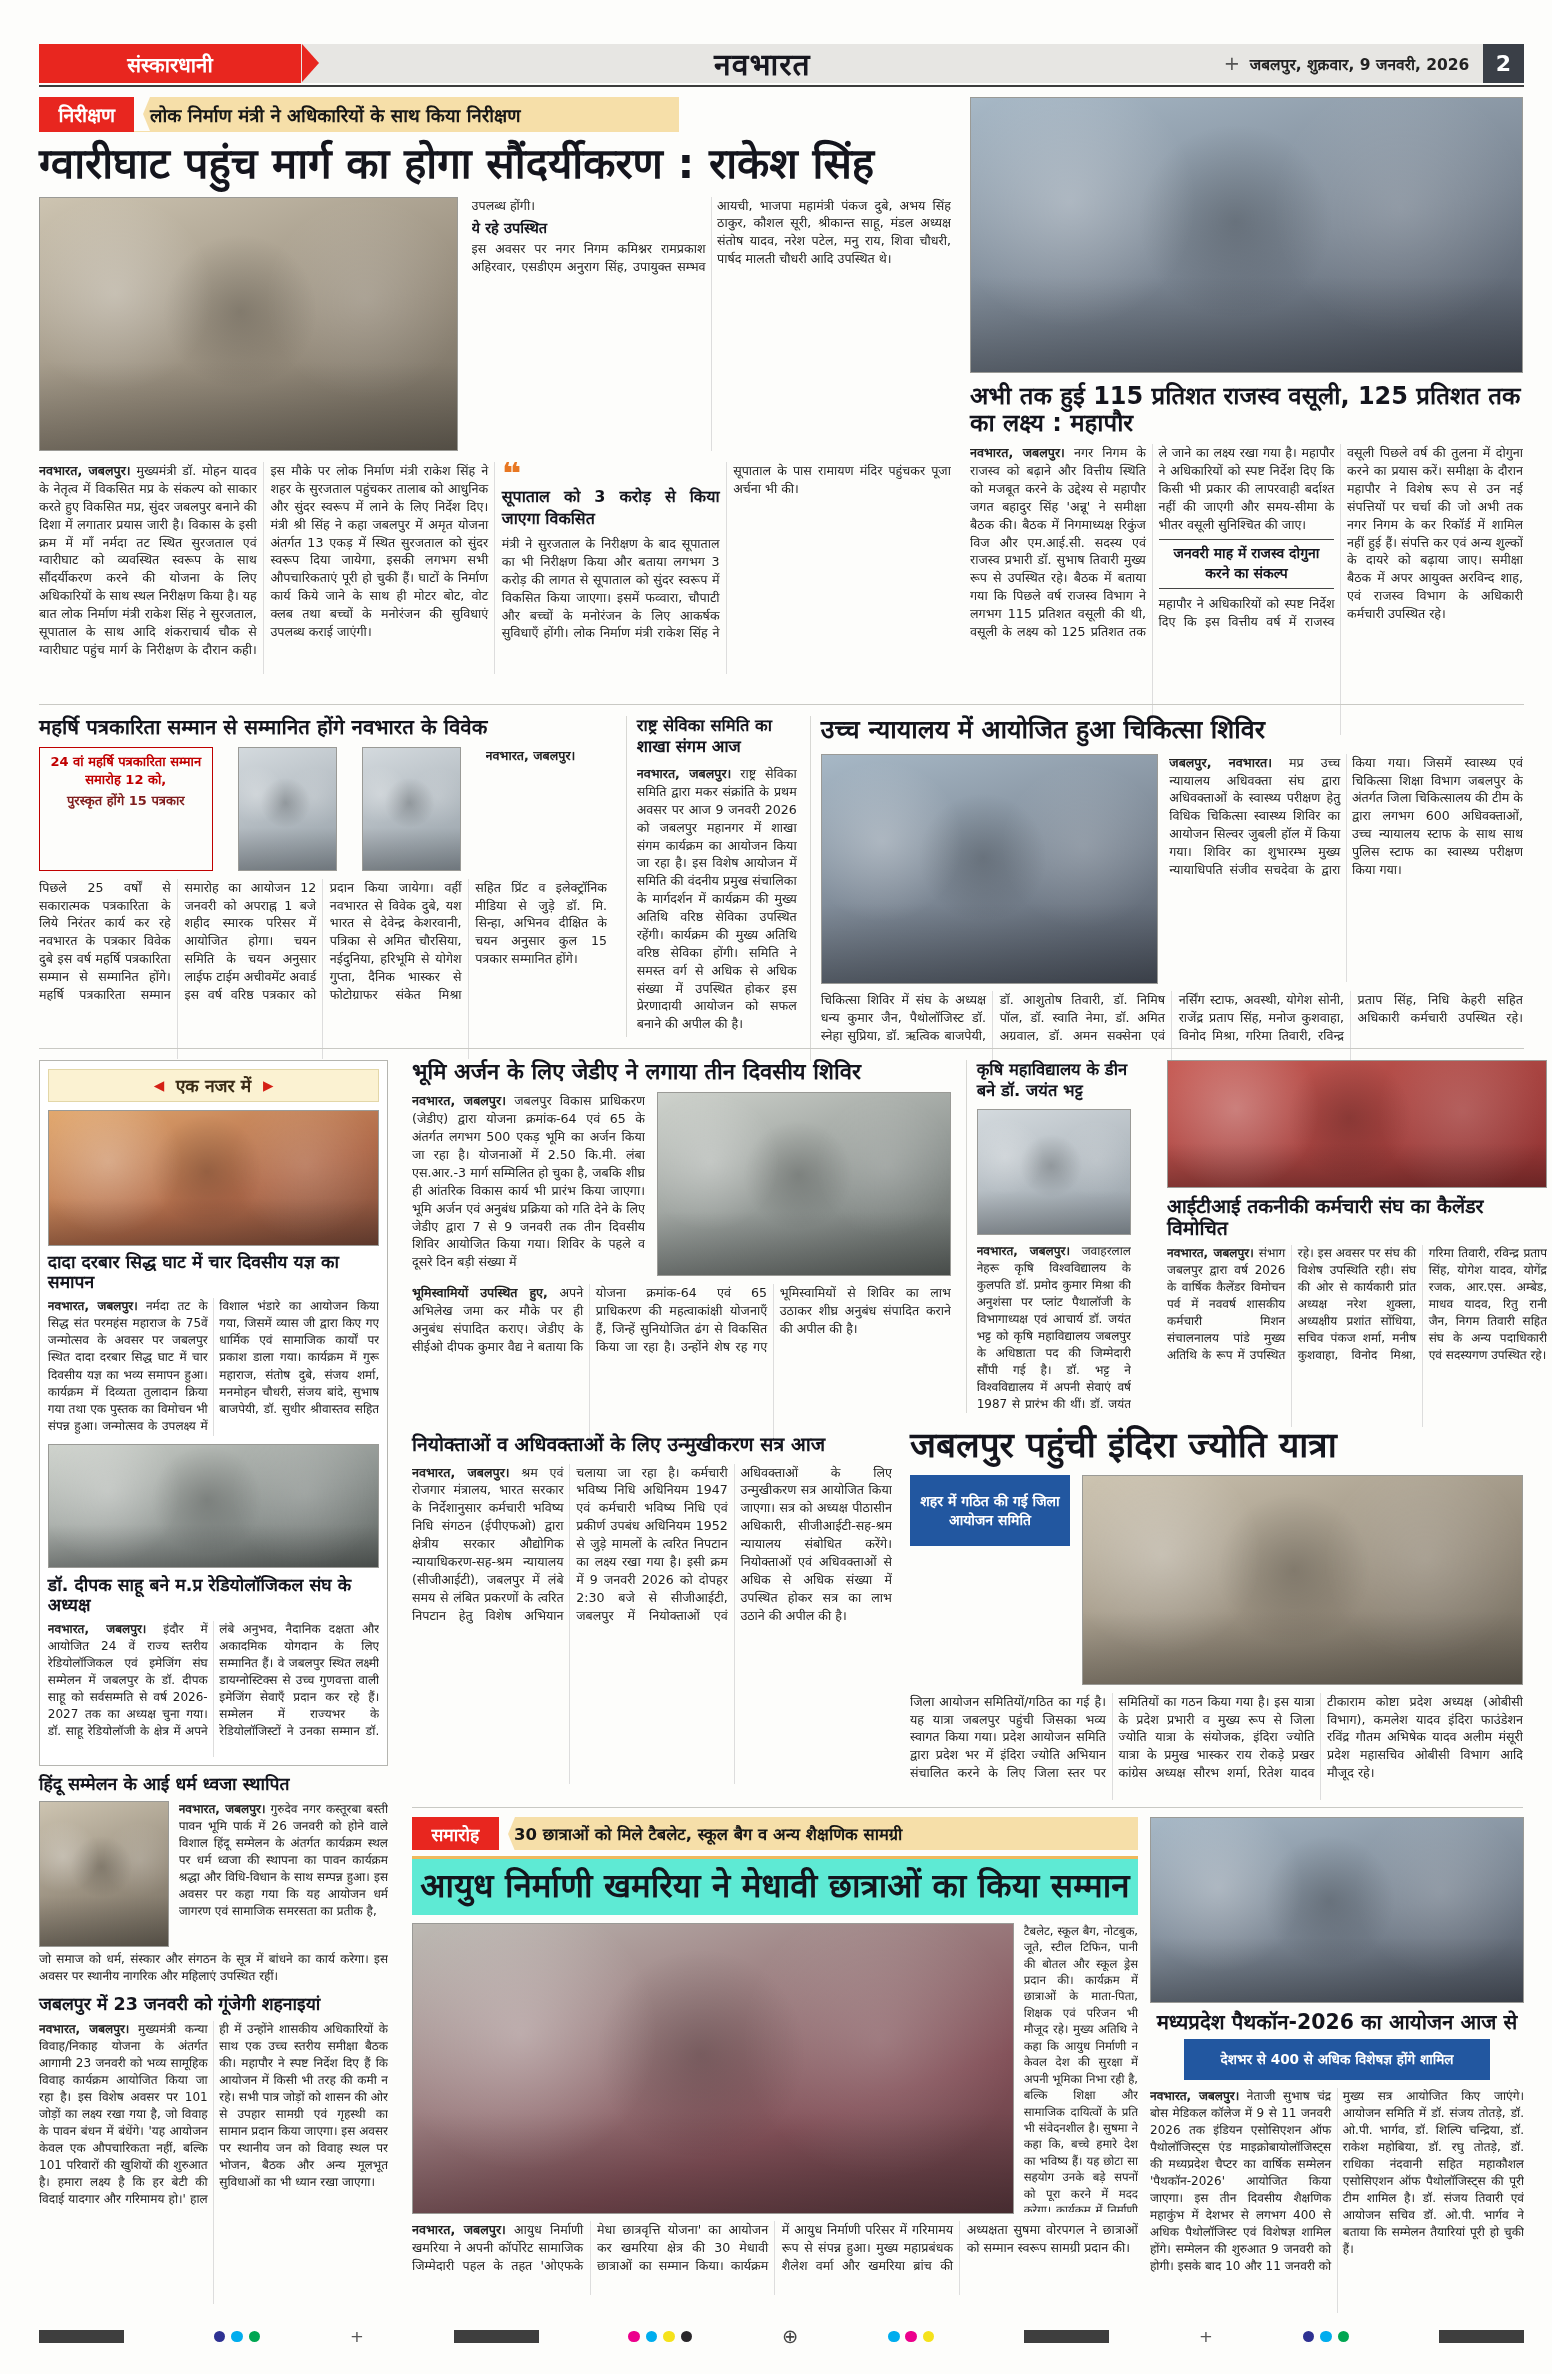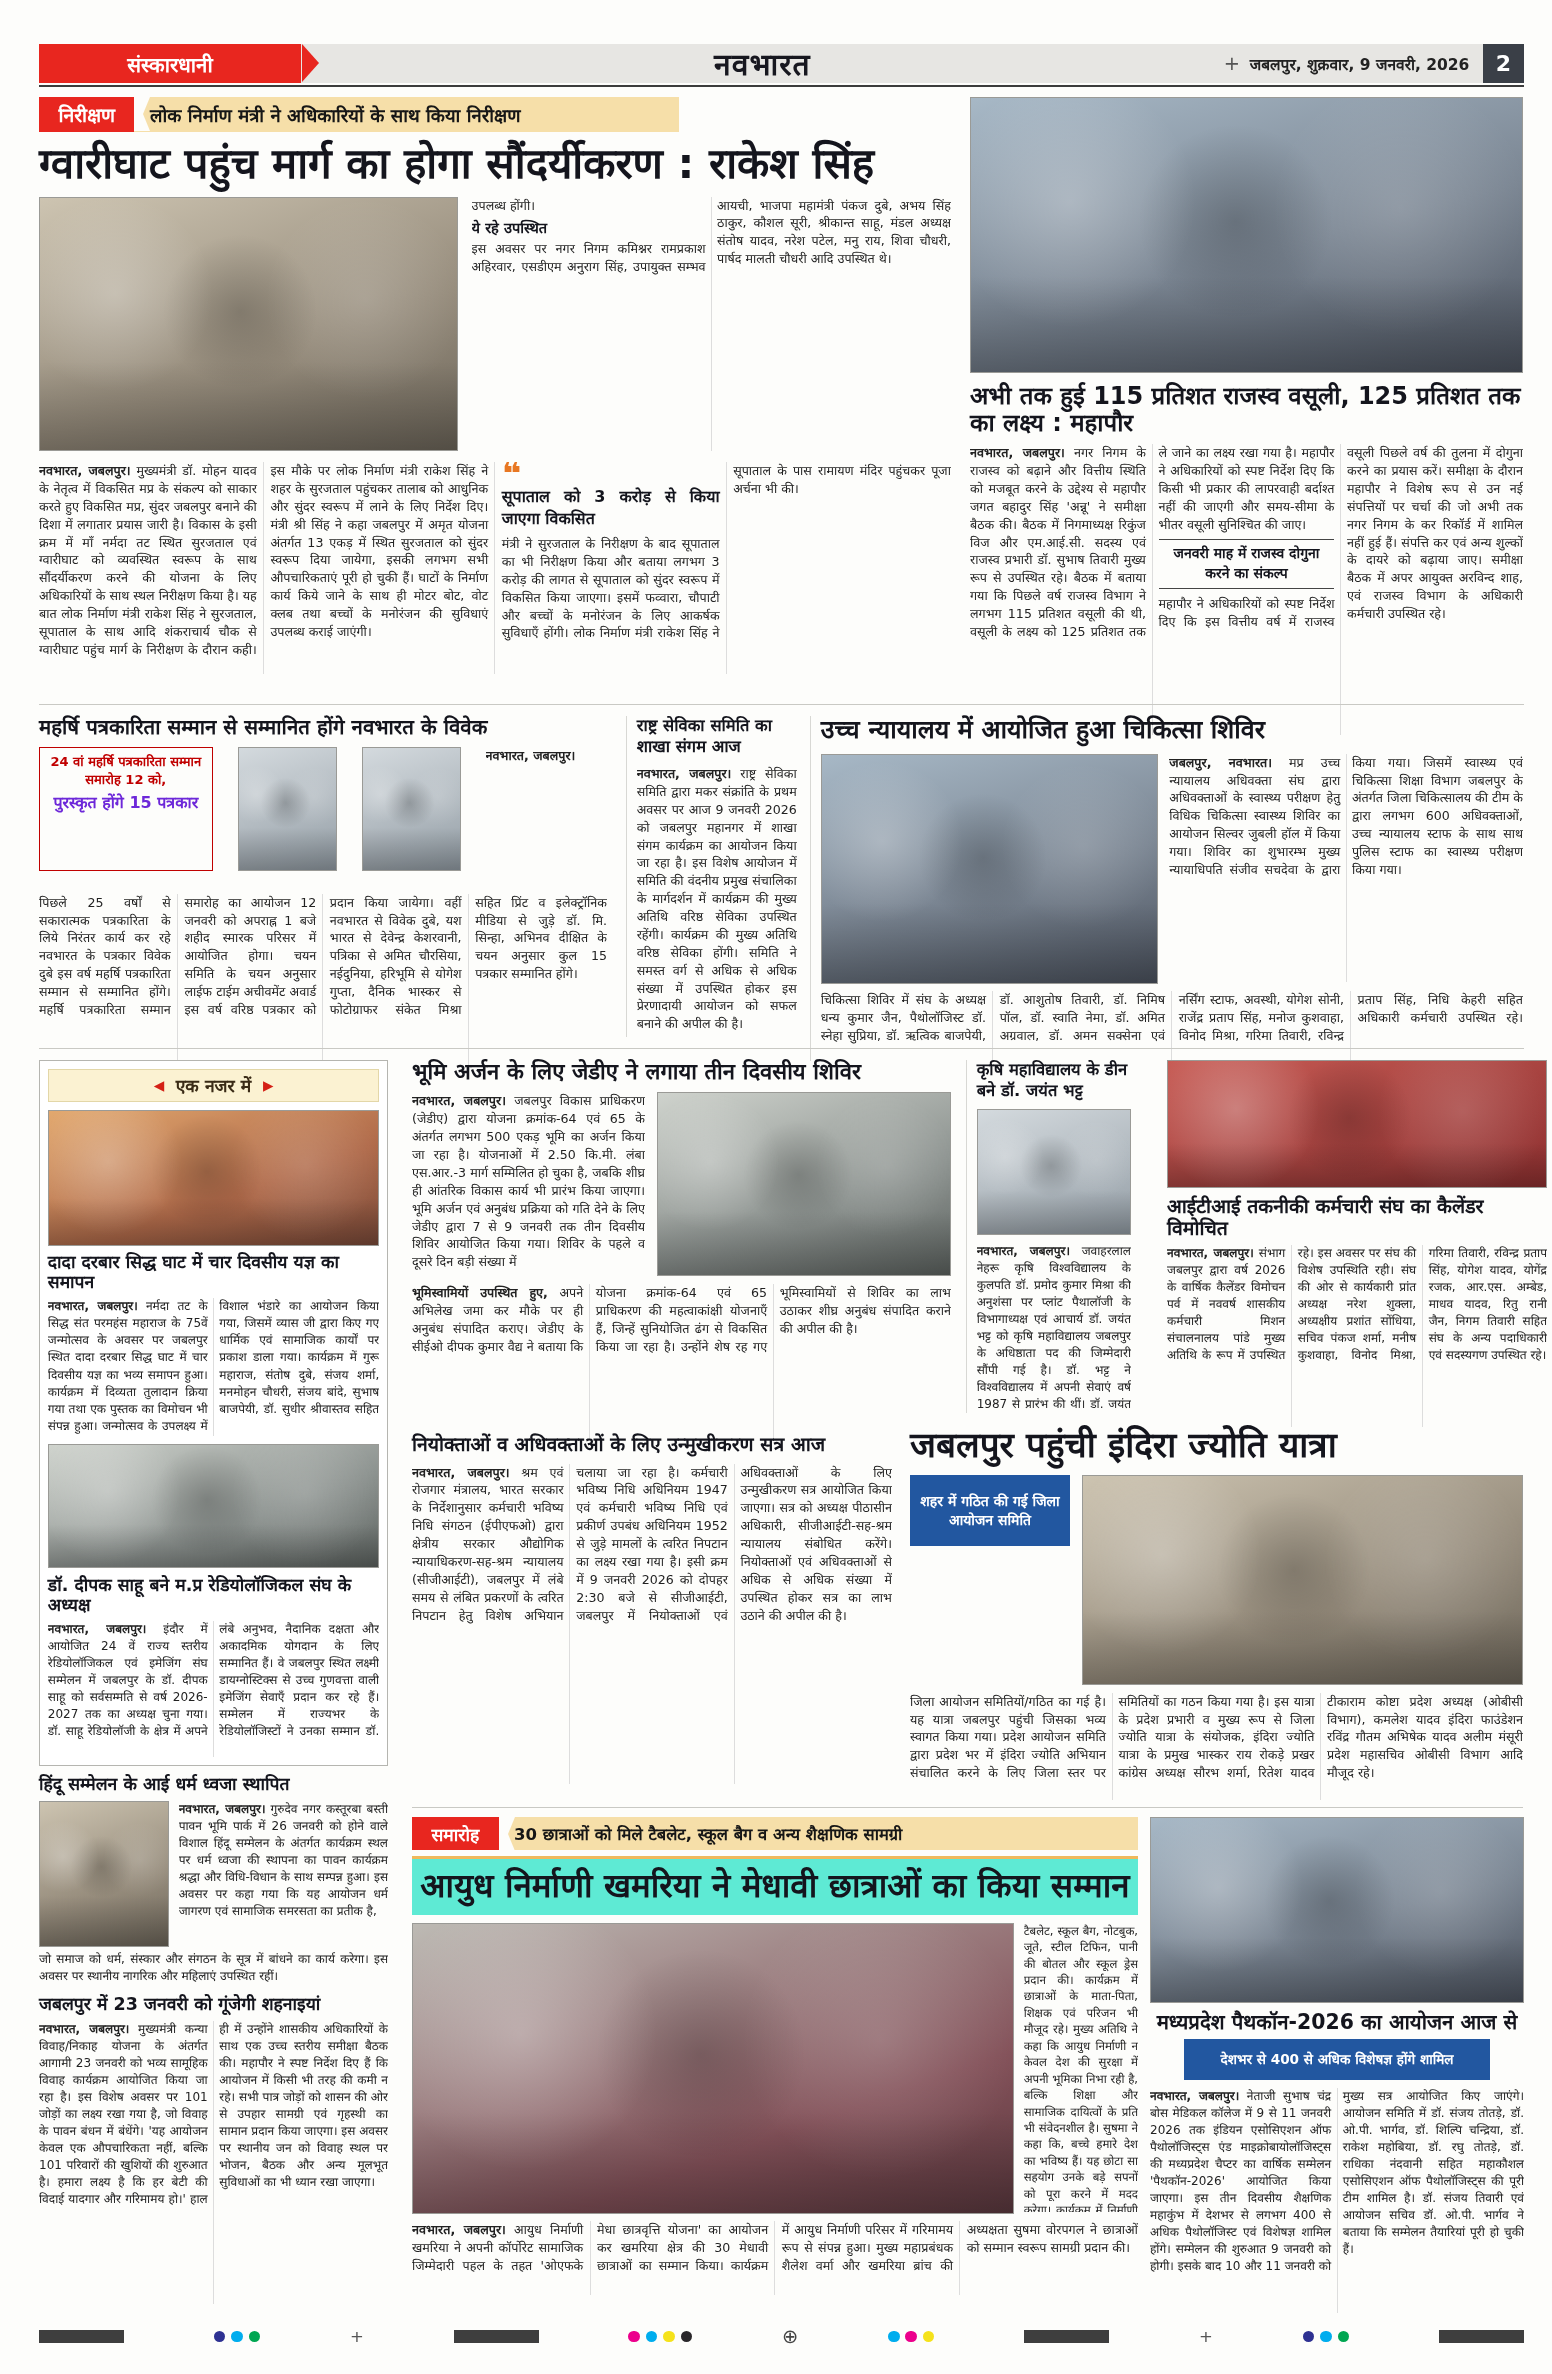--- a/index.html
+++ b/index.html
@@ -41,21 +41,21 @@
   .ph-girls{background:linear-gradient(160deg,#bdbab4 0%,#835159 68%,#5d3a40 100%);}
   .ph-docs{background:linear-gradient(160deg,#cfd3cd 0%,#8d9390 60%,#5f6562 100%);}
   .subhead-inline{font-weight:800;text-align:center;border-top:1.5px solid #444;border-bottom:1.5px solid #444;
                   padding:3.9px 1.9px;margin:5.8px 0;font-size:14px;break-inside:avoid;color:#14151d;}
   .pullquote{break-inside:avoid;margin:5.8px 0;padding-top:1.9px;}
   .qmark{color:#e87722;font-size:33px;line-height:0.6;font-weight:700;display:block;}
   .pq-title{font-weight:800;font-size:16px;color:#14151d;margin:1.9px 0 3.9px;}
   .blue-box{background:#2257a0;color:#fff;font-weight:700;text-align:center;display:flex;align-items:center;justify-content:center;padding:5.8px 7.8px;line-height:1.3;}
   .badge{border:1.9px solid #c00000;padding:5.8px;text-align:center;font-weight:800;line-height:1.35;}
   .badge .b1{color:#c00000;font-size:13px;display:block;}
-  .badge .b2{color:#6d28d9;font-size:16px;display:block;margin-top:3.9px;}
+  .badge .b2{color:#7f1d1d;font-size:13px;display:block;margin-top:3.9px;}
   .rail-box{border:1px solid #b5b5b0;padding:7.8px;background:#fff;}
   .rail-head{background:#fbf2d2;border:1px solid #e3d7a8;height:31px;display:flex;align-items:center;justify-content:center;gap:11.6px;font-size:17.5px;font-weight:800;color:#3a2b16;margin-bottom:7.8px;}
   .tri{color:#d42015;font-size:13.6px;line-height:1;}
   .gray-banner{background:#5eead4;border-top:3.9px solid #efb95c;display:flex;align-items:center;justify-content:center;}
   .footer-marks{position:absolute;left:39px;top:2327px;width:1485px;height:19.4px;display:flex;align-items:center;justify-content:space-between;}
   .regbar{width:85px;height:12.6px;background:#3e3e3e;}
   .dotgrp{display:flex;gap:5.8px;align-items:center;}
   .dot{width:11.6px;height:11.6px;border-radius:50%;}
   .d-c{background:#00adee;}.d-m{background:#ec008c;}.d-y{background:#f5e21b;}.d-k{background:#29272a;}.d-b{background:#2e3192;}.d-g{background:#00a651;}
   .plusmark{font-size:16.5px;color:#555;}
@@ -110,21 +110,21 @@
       <span class="lead">नवभारत, जबलपुर।</span><span> नगर निगम के राजस्व को बढ़ाने और वित्तीय स्थिति को मजबूत करने के उद्देश्य से महापौर जगत बहादुर सिंह 'अन्नू' ने समीक्षा बैठक की। बैठक में निगमाध्यक्ष रिकुंज विज और एम.आई.सी. सदस्य एवं राजस्व प्रभारी डॉ. सुभाष तिवारी मुख्य रूप से उपस्थित रहे। बैठक में बताया गया कि पिछले वर्ष राजस्व विभाग ने लगभग 115 प्रतिशत वसूली की थी, वसूली के लक्ष्य को 125 प्रतिशत तक ले जाने का लक्ष्य रखा गया है। महापौर ने अधिकारियों को स्पष्ट निर्देश दिए कि किसी भी प्रकार की लापरवाही बर्दाश्त नहीं की जाएगी और समय-सीमा के भीतर वसूली सुनिश्चित की जाए।</span>
       <div class="subhead-inline">जनवरी माह में राजस्व दोगुना करने का संकल्प</div>
       <span>महापौर ने अधिकारियों को स्पष्ट निर्देश दिए कि इस वित्तीय वर्ष में राजस्व वसूली पिछले वर्ष की तुलना में दोगुना करने का प्रयास करें। समीक्षा के दौरान महापौर ने विशेष रूप से उन नई संपत्तियों पर चर्चा की जो अभी तक नगर निगम के कर रिकॉर्ड में शामिल नहीं हुई हैं। संपत्ति कर एवं अन्य शुल्कों के दायरे को बढ़ाया जाए। समीक्षा बैठक में अपर आयुक्त अरविन्द शाह, एवं राजस्व विभाग के अधिकारी कर्मचारी उपस्थित रहे।</span>
     </div>
   </div>
 
   <div class="rule-h" style="left:39px;top:704px;width:1485px;"></div>
 
   <div class="abs" style="left:39px;top:716px;width:568px;">
     <h2 style="font-size:20.4px;margin-bottom:7.8px;">महर्षि पत्रकारिता सम्मान से सम्मानित होंगे नवभारत के विवेक</h2>
-    <div style="display:flex;gap:25px;height:124px;margin-bottom:23px;">
+    <div style="display:flex;gap:25px;height:124px;margin-bottom:8px;">
       <div class="badge" style="width:160px;flex:none;">
         <span class="b1">24 वां महर्षि पत्रकारिता सम्मान समारोह 12 को,</span>
         <span class="b2">पुरस्कृत होंगे 15 पत्रकार</span>
       </div>
       <div class="ph ph-port" style="width:97px;height:122px;flex:none;"></div>
       <div class="ph ph-port" style="width:97px;height:122px;flex:none;"></div>
       <div class="body-txt" style="flex:1;overflow:hidden;">
         <span class="lead">नवभारत, जबलपुर।</span>
       </div>
     </div>

